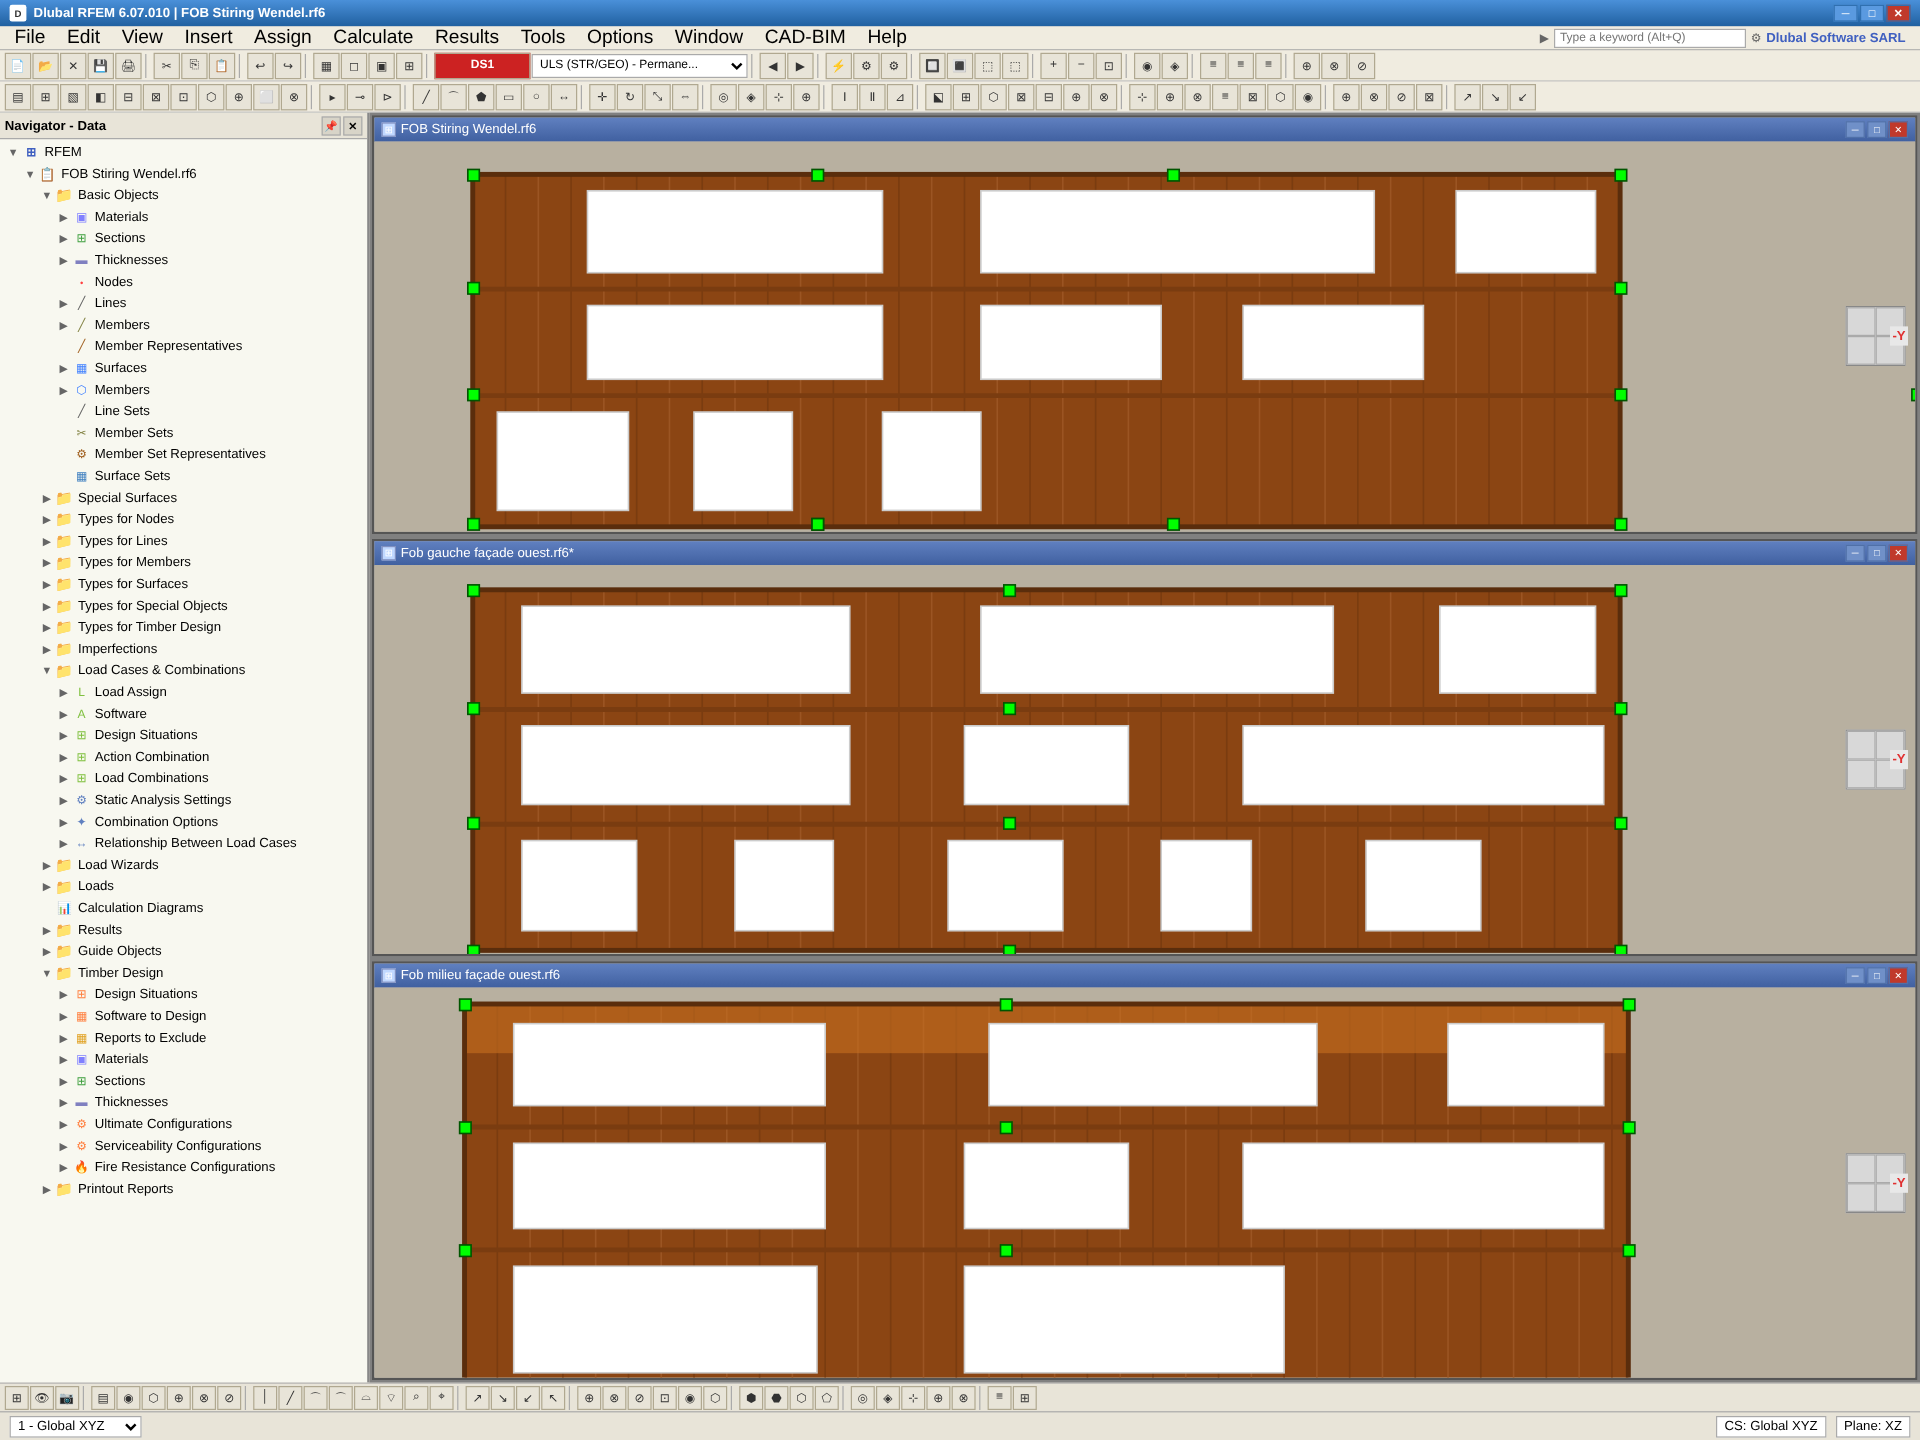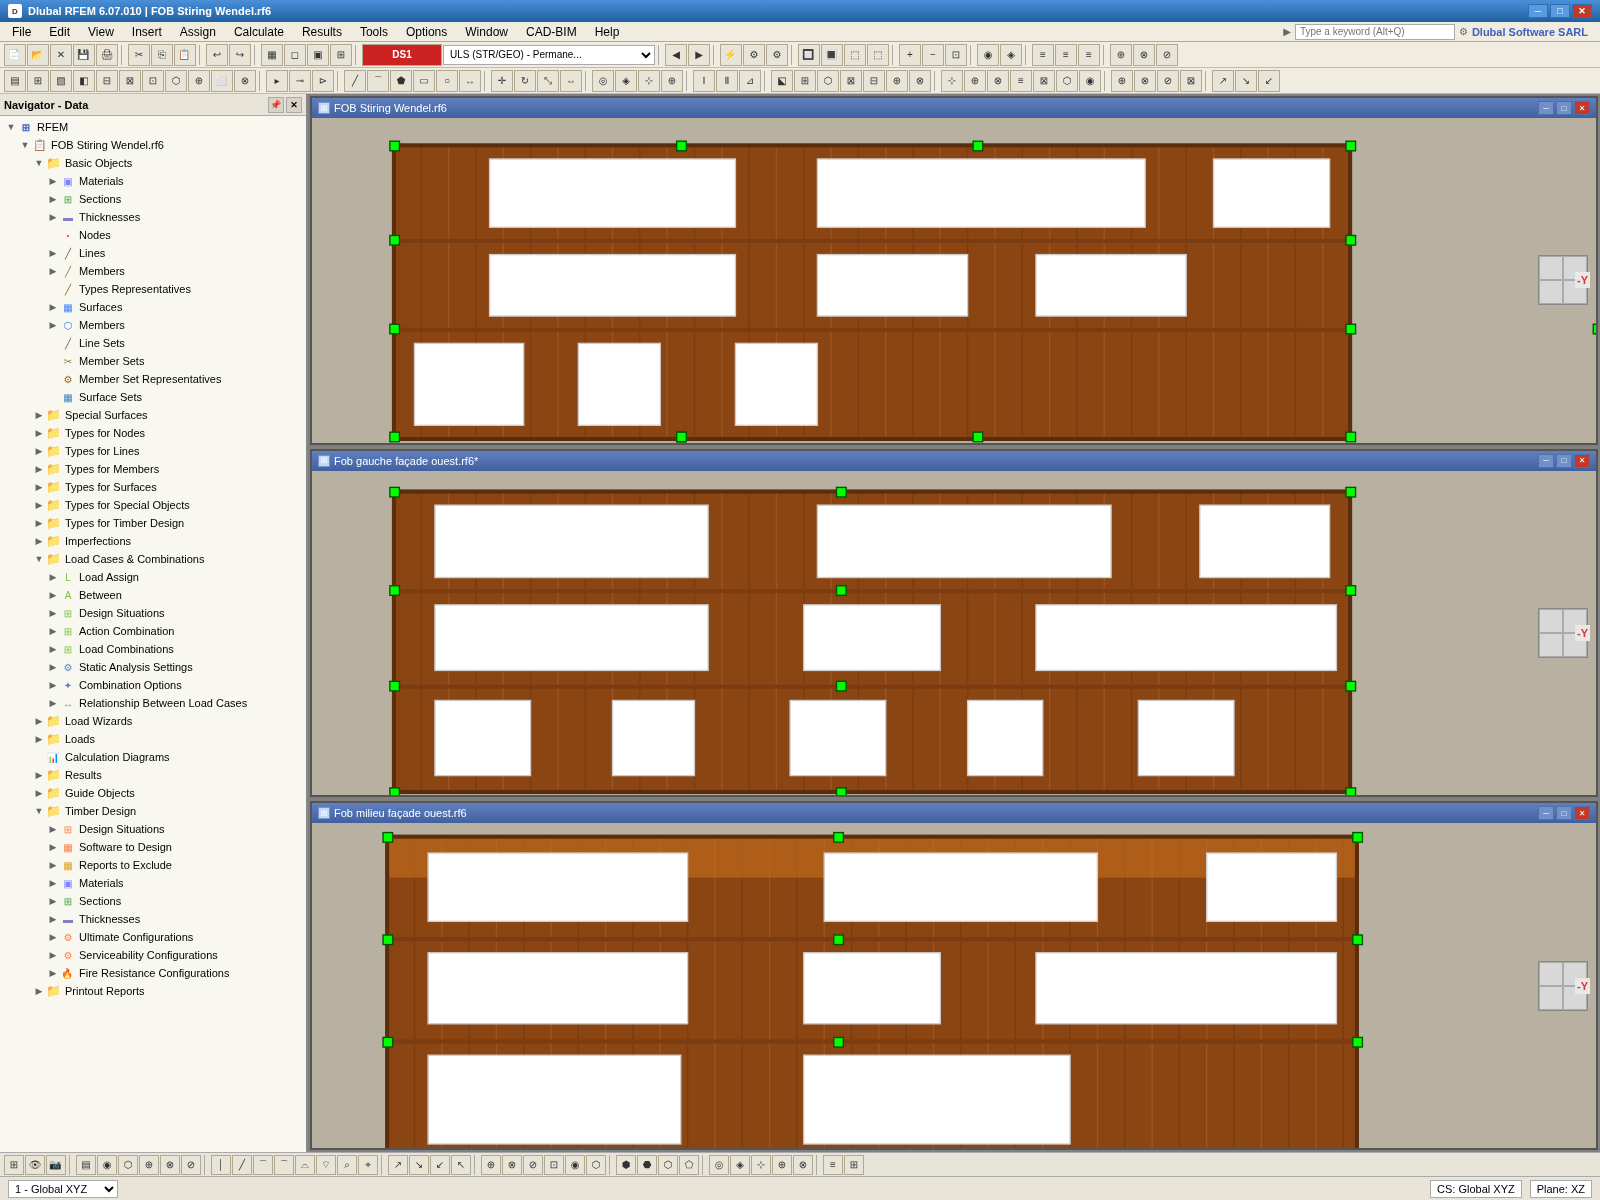--- a/index.html
+++ b/index.html
@@ -29,21 +29,21 @@
       background: #f0ece0;
       border-bottom: 1px solid #aaa;
       display: flex;
       align-items: center;
       padding: 0 4px;
       gap: 2px;
     }
     .menu-item {
       padding: 2px 8px;
       cursor: pointer;
-      font-size: 12px;
+      font-size: 16px;
       color: #000;
     }
 
     
     #toolbar1, #toolbar2 {
       height: 26px;
       background: #f0ece0;
       border-bottom: 1px solid #bbb;
       display: flex;
       align-items: center;
@@ -321,21 +321,21 @@
   <div class="tb-btn">↪</div>
   <div class="tb-sep"></div>
 
   <div class="tb-btn">▦</div>
   <div class="tb-btn">◻</div>
   <div class="tb-btn">▣</div>
   <div class="tb-btn">⊞</div>
   <div class="tb-sep"></div>
 
   <div class="tb-btn tb-combo-ds" style="width:40px;background:#cc2222;color:white;font-weight:bold;font-size:10px;">DS1</div>
-  <select class="tb-combo tb-combo-wide" style="width:212px;">
+  <select class="tb-combo tb-combo-wide" style="width:180px;">
     <option>ULS (STR/GEO) - Permane...</option>
   </select>
   <div class="tb-sep"></div>
   <div class="tb-btn">◀</div>
   <div class="tb-btn">▶</div>
   <div class="tb-sep"></div>
   <div class="tb-btn">⚡</div>
   <div class="tb-btn">⚙</div>
   <div class="tb-btn">⚙</div>
   <div class="tb-sep"></div>
@@ -508,21 +508,21 @@
               <span style="color:#808040;font-size:10px;">╱</span>
             </div>
           <span class="tree-label">Members</span>
         </div>
 
         <div class="tree-item indent-3">
           <div class="tree-expand" style="color:transparent;">▶</div>
           <div class="tree-icon">
               <span style="color:#a06020;font-size:10px;">╱</span>
             </div>
-          <span class="tree-label">Types Representatives</span>
+          <span class="tree-label">Member Representatives</span>
         </div>
 
         <div class="tree-item indent-3">
           <div class="tree-expand">▶</div>
           <div class="tree-icon">
               <span style="color:#4080ff;font-size:10px;">▦</span>
             </div>
           <span class="tree-label">Surfaces</span>
         </div>
 
@@ -644,21 +644,21 @@
               <span style="color:#80c040;font-size:10px;">L</span>
             </div>
           <span class="tree-label">Load Assign</span>
         </div>
 
         <div class="tree-item indent-3">
           <div class="tree-expand">▶</div>
           <div class="tree-icon">
               <span style="color:#80c040;font-size:10px;">A</span>
             </div>
-          <span class="tree-label">Between</span>
+          <span class="tree-label">Software</span>
         </div>
 
         <div class="tree-item indent-3">
           <div class="tree-expand">▶</div>
           <div class="tree-icon">
               <span style="color:#80c040;font-size:10px;">⊞</span>
             </div>
           <span class="tree-label">Design Situations</span>
         </div>
 

